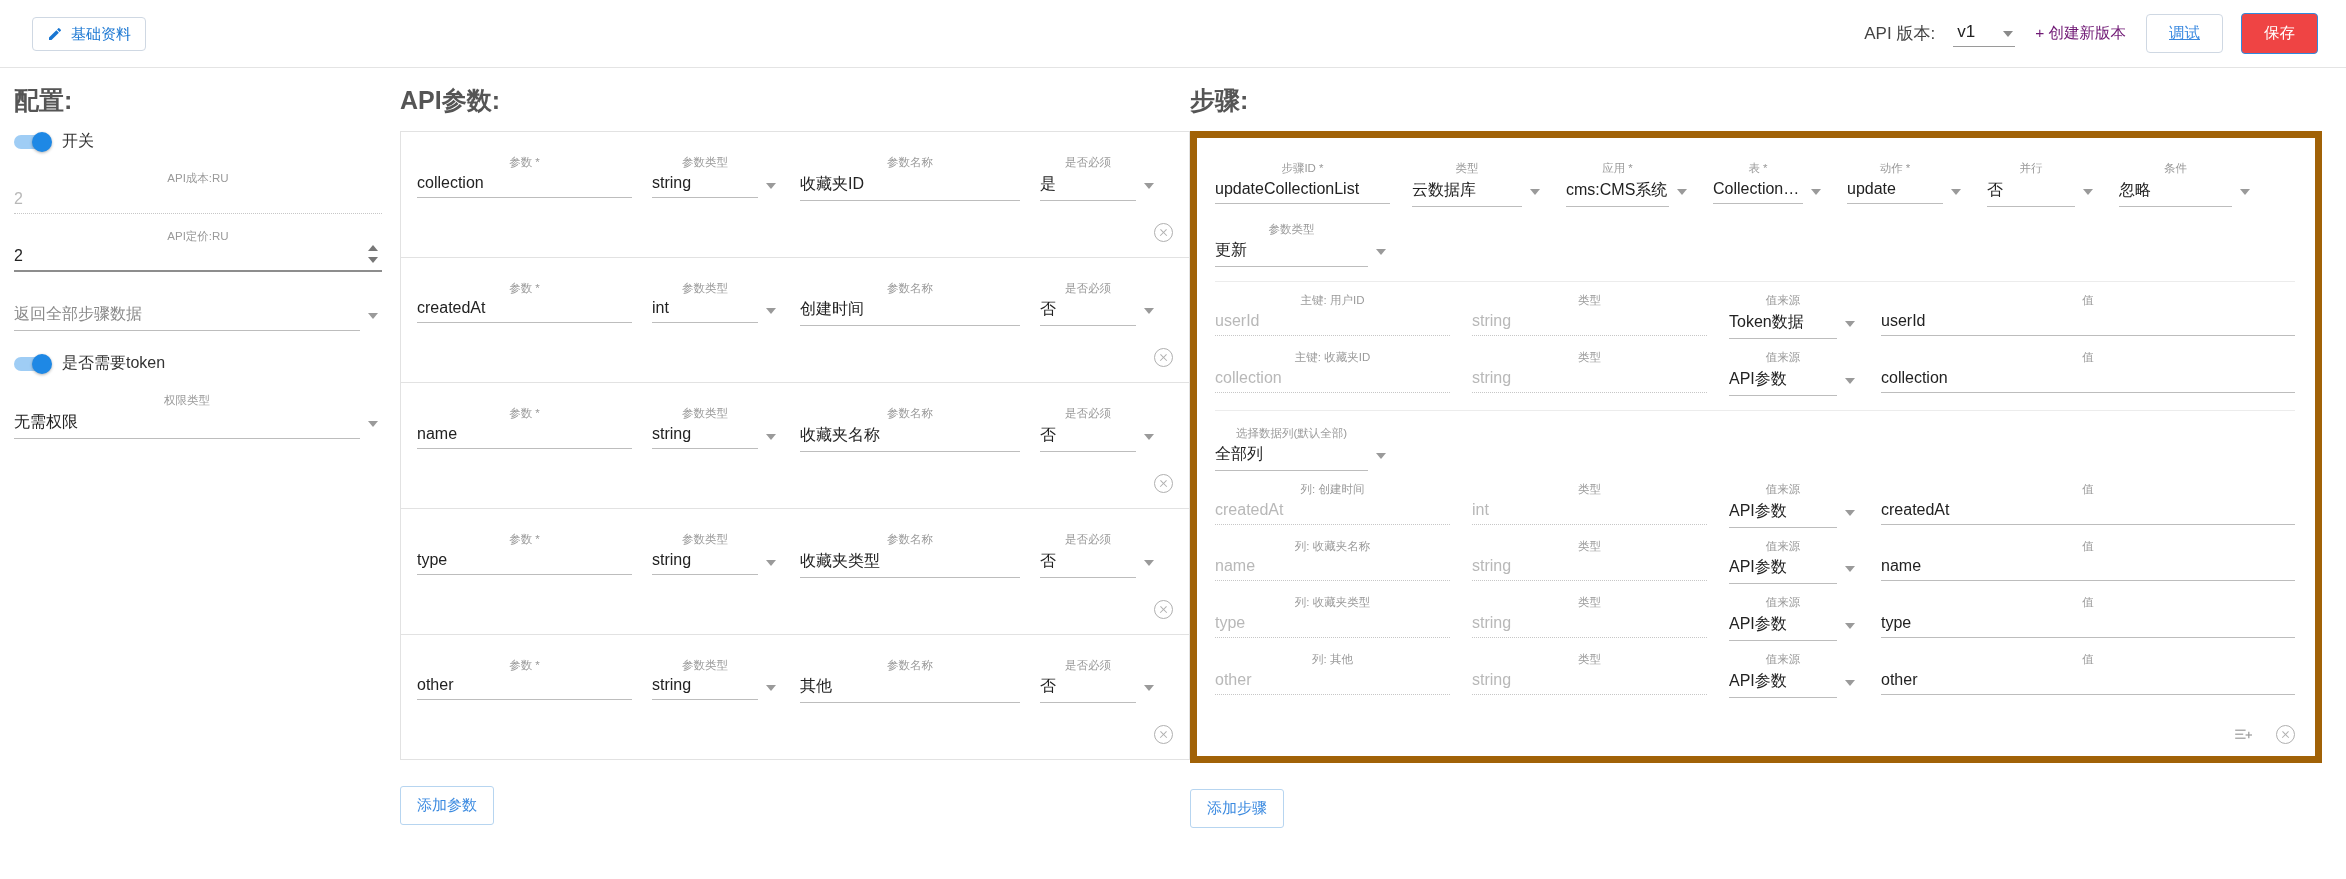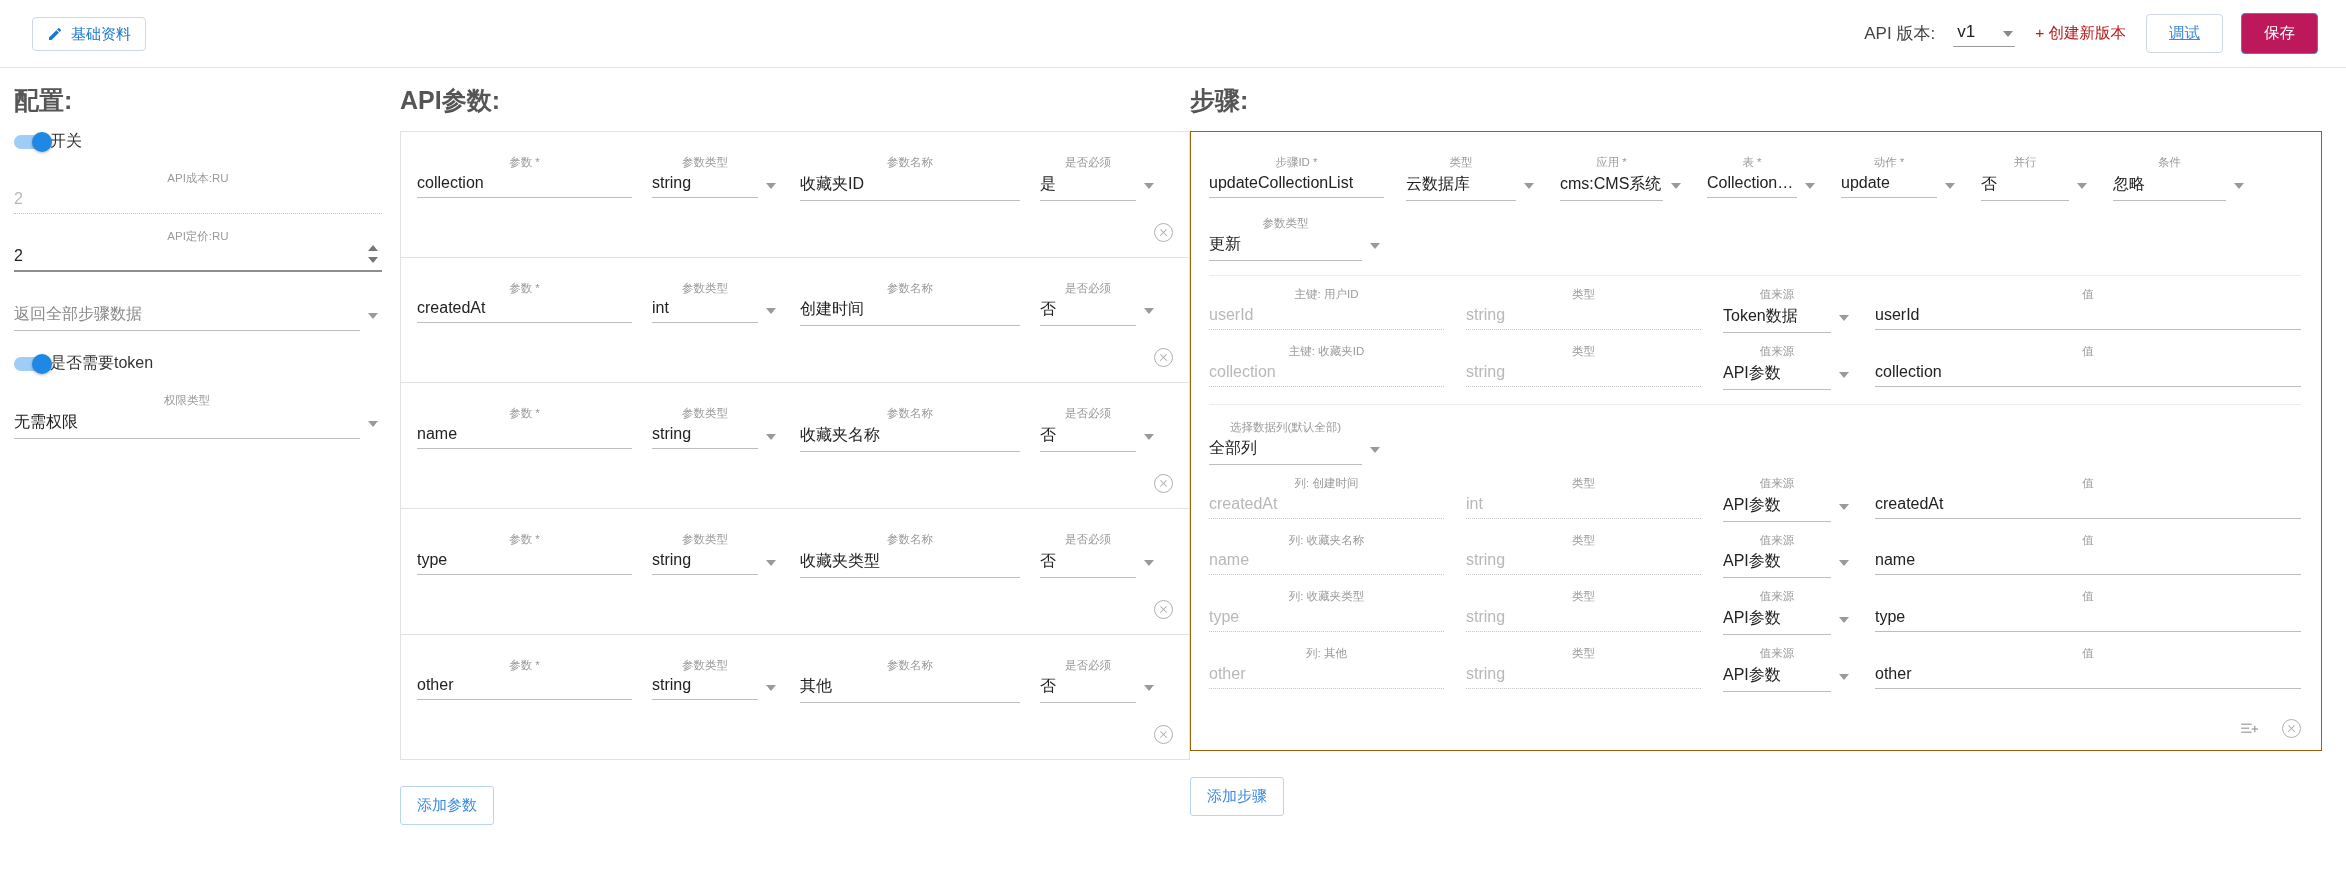--- a/index.html
+++ b/index.html
@@ -63,38 +63,38 @@
     position: absolute;
     right: 2px; top: 50%;
     width: 0; height: 0;
     margin-top: -2px;
     border-left: 5px solid transparent;
     border-right: 5px solid transparent;
     border-top: 6px solid #8a8a8a;
   }
   .link-btn {
     background: none; border: none;
-    color: #b91c1c; font-size: 15.5px;
+    color: #701a75; font-size: 15.5px;
     cursor: pointer; padding: 4px 2px;
     white-space: nowrap;
   }
   .outline-btn {
     border: 1px solid #cfd8e3;
     border-radius: 4px;
     background: #fff;
     color: #3b8ae0;
     font-size: 15.5px;
     padding: 8px 22px;
     cursor: pointer;
     text-decoration: underline;
   }
   .primary-btn {
     border: 1px solid #2f8bdf;
     border-radius: 4px;
-    background: #be185d;
+    background: #ef4444;
     color: #fff;
     font-size: 15.5px;
     padding: 9px 22px;
     cursor: pointer;
   }
 
   
   .body-wrap {
     display: flex;
     align-items: flex-start;
@@ -137,21 +137,21 @@
   .underline-dotted { border-bottom: 1px dotted #c7c7c7; }
   .underline-strong { border-bottom: 2px solid #8d8d8d; }
 
   .select-field { position: relative; padding-right: 22px; }
   .select-field .caret {
     right: 4px; top: auto; bottom: 12px; margin-top: 0;
     border-top-color: #9a9a9a;
   }
 
   
-  .toggle-row { display: flex; align-items: center; gap: 0; margin: 4px 0 4px 0; }
+  .toggle-row { display: flex; align-items: center; gap: 12px; margin: 4px 0 4px 0; }
   .toggle {
     position: relative;
     width: 36px; height: 14px;
     border-radius: 7px;
     background: #9fcdf5;
     cursor: pointer;
     flex: 0 0 36px;
   }
   .toggle .knob {
     position: absolute;
@@ -221,21 +221,21 @@
     border-radius: 3px;
     background: #fff;
     color: #3b8ae0;
     font-size: 15px;
     padding: 9px 16px;
     cursor: pointer;
   }
 
   
   .step-card {
-    border: 1px solid #a16207;
+    border: 7px solid #a16207;
     background: #fff;
     padding: 8px 20px 10px 18px;
   }
   .step-top-grid {
     display: grid;
     grid-template-columns: 175px 132px 125px 112px 118px 110px 135px;
     column-gap: 22px;
   }
   .step-sub-grid {
     display: grid;

